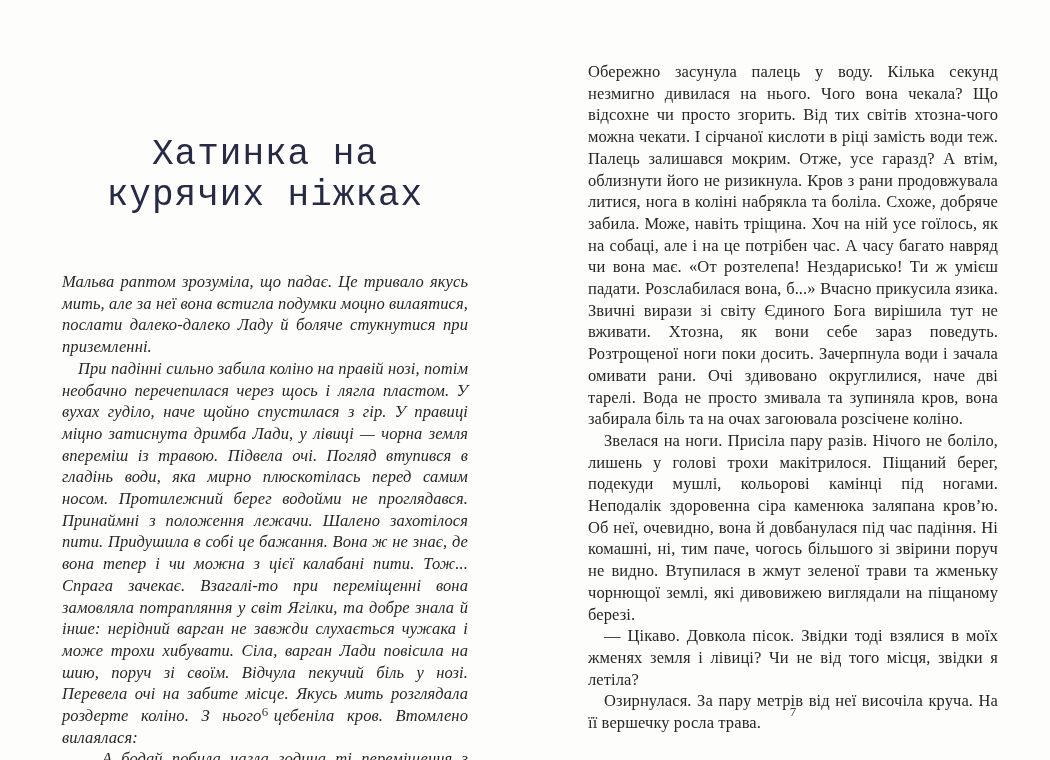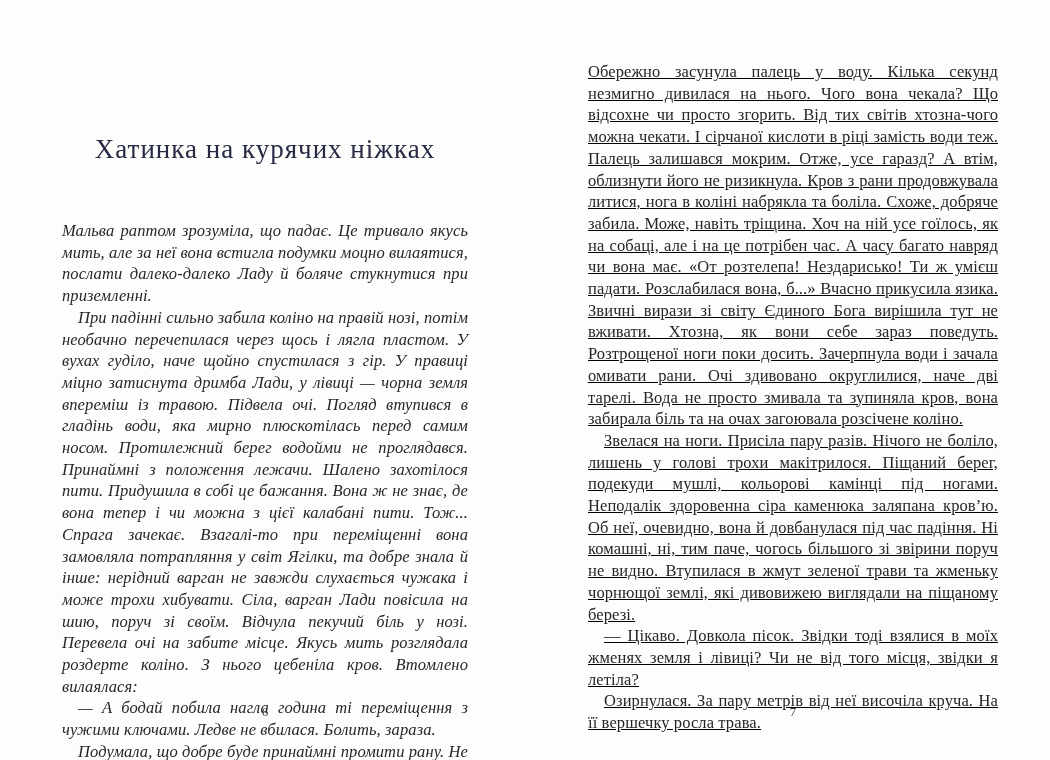--- a/index.html
+++ b/index.html
@@ -14,30 +14,30 @@
     background: #fdfdfc;
     overflow: hidden;
     font-family: "Liberation Serif", serif;
   }
   .page {
     position: absolute;
     top: 0;
     height: 760px;
   }
   .page-left  { left: 62px;  width: 406px; }
-  .page-right { left: 588px; width: 410px; text-decoration: underline; }
+  .page-right { left: 588px; width: 410px; }
 
   .chapter-title {
     margin-top: 134px;
     text-align: center;
-    font-size: 27px;
+    font-size: 36px;
     font-weight: normal;
     letter-spacing: 1px;
     color: #262a44;
-    font-family: Liberation Serif, serif;
+    font-family: Liberation Mono, monospace;
   }
 
   .body-text {
     text-align: justify;
     font-size: 16.5px;
     line-height: 21.7px;
     color: #262626;
     letter-spacing: 0.1px;
   }
   .page-left .body-text  { margin-top: 55px; font-style: italic; }

